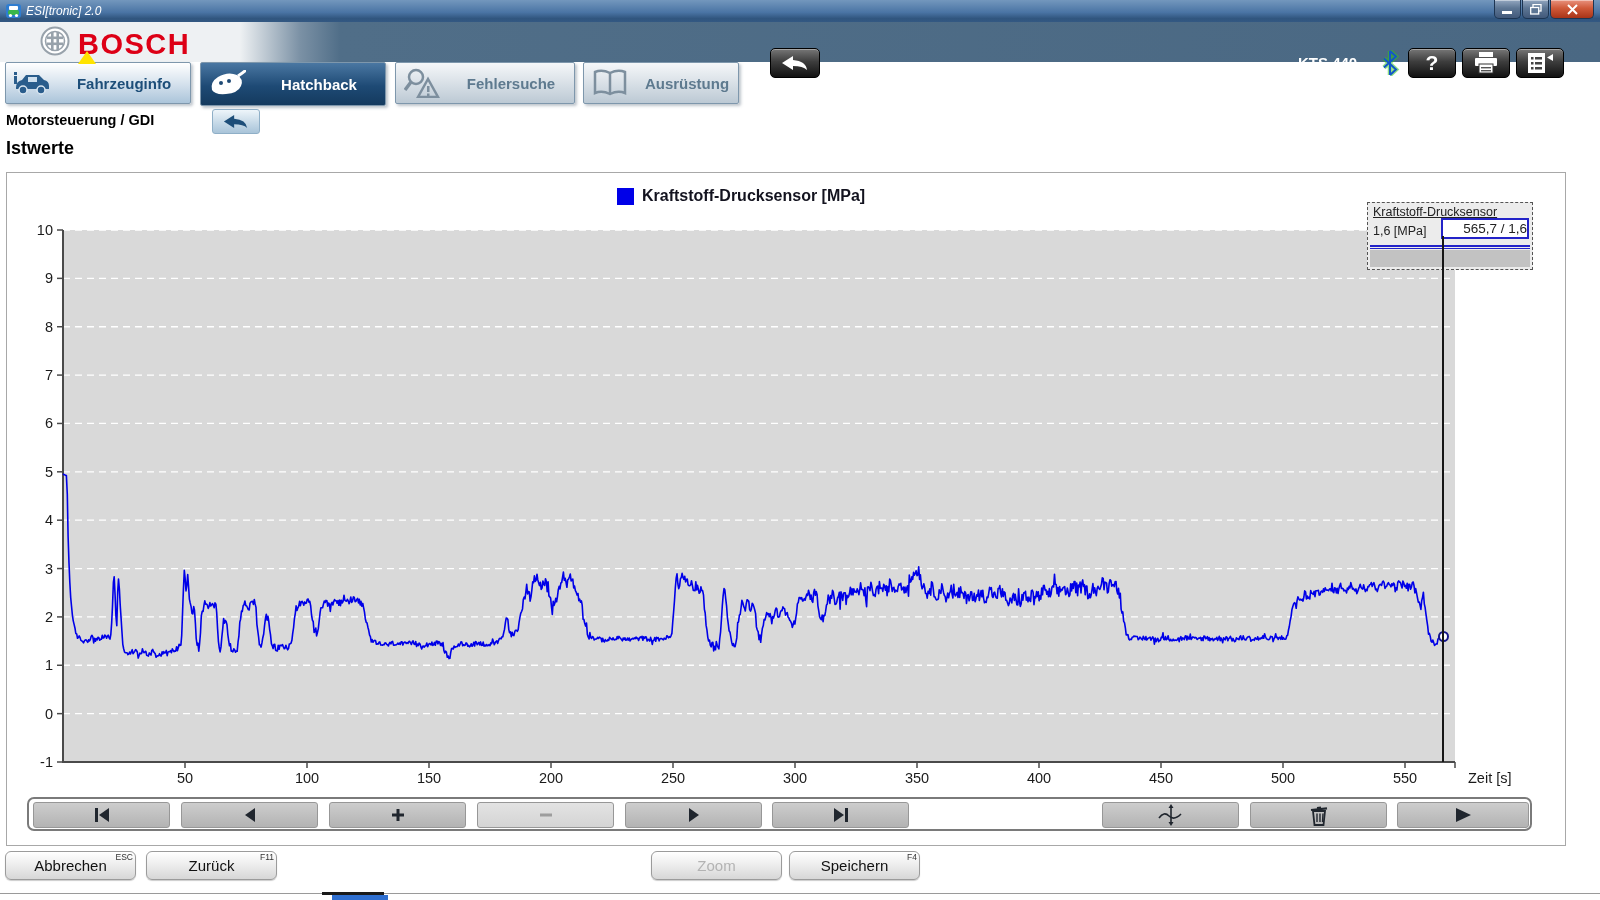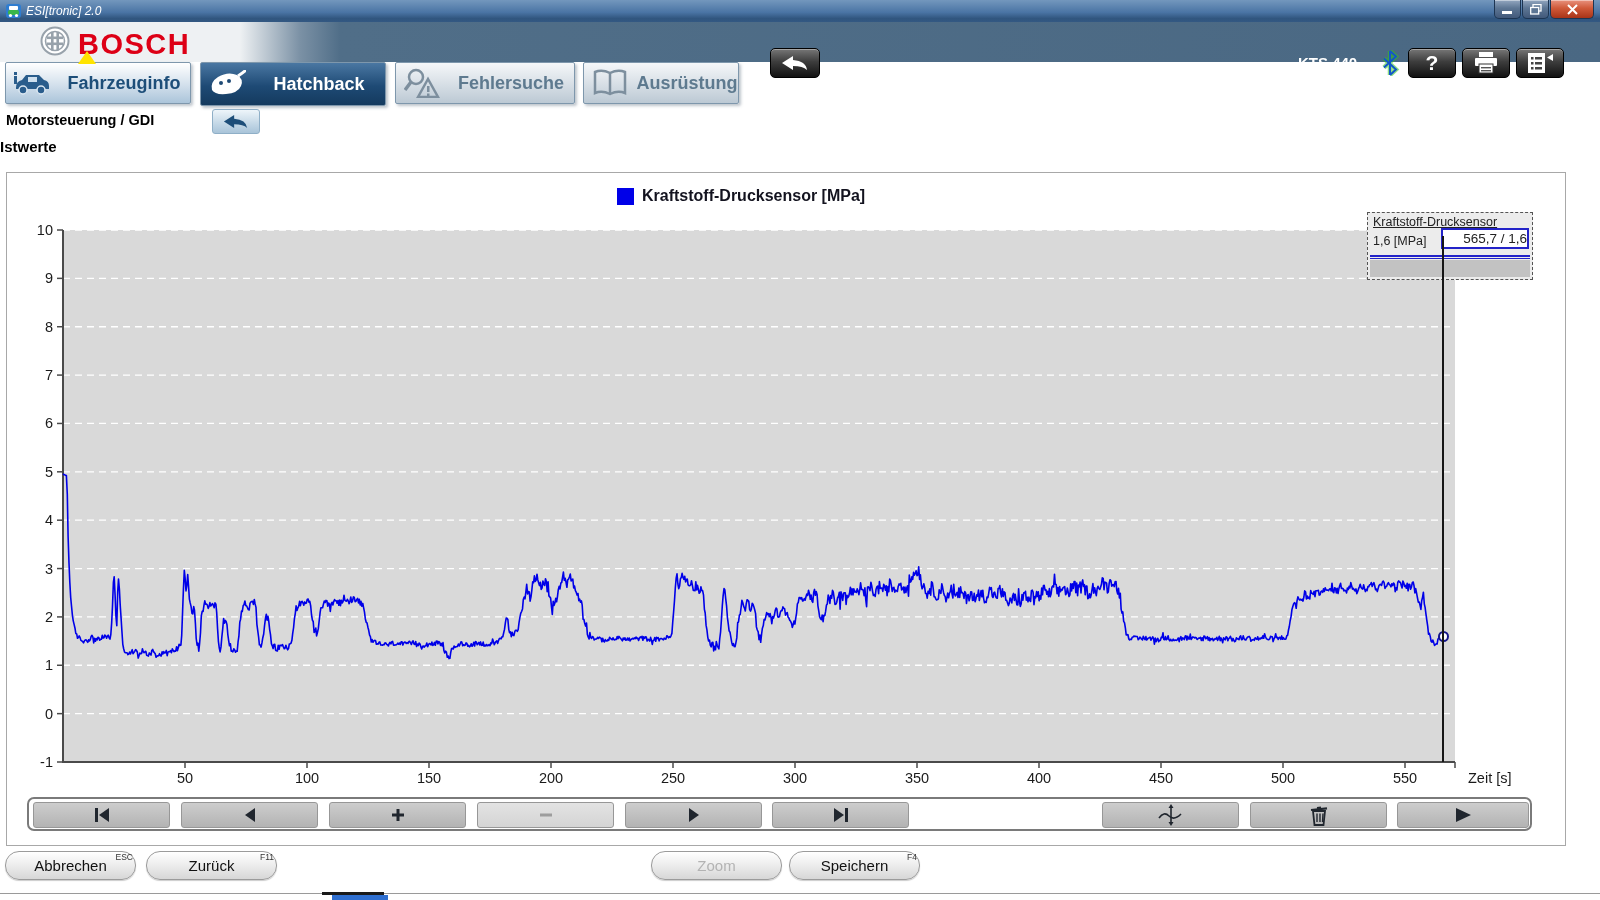--- a/index.html
+++ b/index.html
@@ -26,70 +26,70 @@
     letter-spacing:1.5px; color:#dd0016; }
   #vehicle-info { position:absolute; left:292px; top:12px; color:#fff; font-size:13.5px; font-weight:700; }
   .hdr-dark-btn { position:absolute; top:26px; height:30px; border:1px solid #000; border-radius:5px;
     background:linear-gradient(180deg,#777 0%,#3d3d3d 45%,#121212 100%);
     box-shadow:inset 0 1px 0 rgba(255,255,255,.35); display:flex; align-items:center; justify-content:center; }
   #kts-label { position:absolute; left:1298px; top:32px; color:#fff; font-size:15px; font-weight:700; }
 
   
   .tab { position:absolute; top:62px; height:42px; border:1px solid #7e97ac; border-radius:2px;
     box-shadow:2px 2px 3px rgba(70,90,110,.35); display:flex; align-items:center; }
-  .tab .tab-label { flex:1; text-align:center; font-size:18px; font-weight:700; }
+  .tab .tab-label { flex:1; text-align:center; font-size:15px; font-weight:700; }
   .tab .tab-icon { width:52px; display:flex; justify-content:center; }
   .tab.light { background:linear-gradient(180deg,#ffffff,#d3e0ec 55%,#abc5da); }
   .tab.light .tab-label { color:#1d4e79; }
   .tab.sel { background:linear-gradient(180deg,#4a77a2,#1e4a75 55%,#143a5e); height:44px; }
   .tab.sel .tab-label { color:#fff; }
   .tab.gray { background:linear-gradient(180deg,#f5f7f9,#d6dee5 55%,#bcc9d4); }
   .tab.gray .tab-label { color:#5e7a8f; }
 
   
   #crumb1 { position:absolute; left:6px; top:112px; font-size:14.5px; font-weight:700; color:#000; }
-  #crumb2 { position:absolute; left:0; top:138px; font-size:15px; font-weight:700; color:#000; }
+  #crumb2 { position:absolute; left:6px; top:138px; font-size:18px; font-weight:700; color:#000; }
   #crumb-back { position:absolute; left:212px; top:109px; width:48px; height:25px;
     background:linear-gradient(180deg,#eef5fa,#c3d7e6 60%,#a9c4d9); border:1px solid #8fafc7;
     border-radius:3px; display:flex; align-items:center; justify-content:center; }
 
   
   #chart-panel { position:absolute; left:6px; top:172px; width:1560px; height:674px;
     background:#fff; border:1px solid #a8a8a8; }
   #legend { position:absolute; left:617px; top:187px; display:flex; align-items:center; }
   #legend .swatch { width:17px; height:17px; background:#0000e8; margin-right:8px; }
   #legend .ltext { font-size:16px; font-weight:700; color:#13131f; }
   #plot-area { position:absolute; left:63px; top:230px; width:1392px; height:532px; }
   #chart-svg-holder { position:absolute; left:0; top:0; width:1600px; height:900px; pointer-events:none; }
 
   
   #cursor-line { position:absolute; left:1442px; top:236px; width:2px; height:526px; background:#161616; z-index:6; }
   #end-marker { position:absolute; left:1437px; top:630px; width:11px; height:11px; border:2px solid #16168c;
     border-radius:50%; background:#fff; z-index:5; }
-  #tooltip { position:absolute; left:1367px; top:212px; width:166px; height:68px;
+  #tooltip { position:absolute; left:1367px; top:202px; width:166px; height:68px;
     border:1px dashed #555; background:#ececec; z-index:4; font-size:12.5px; color:#222; }
   #tooltip .tt-title { position:absolute; left:5px; top:2px; white-space:nowrap; }
   #tooltip .tt-val { position:absolute; left:5px; top:21px; }
   #tooltip .tt-box { position:absolute; right:3px; top:15px; width:88px; height:21px; background:#fff;
     border:2px solid #2323c8; font-size:13.5px; text-align:right; line-height:17px; }
   #tooltip .tt-line1 { position:absolute; left:2px; right:2px; top:42px; height:2px; background:#2323c8; }
   #tooltip .tt-line2 { position:absolute; left:2px; right:2px; top:45px; height:1px; background:#2323c8; }
   #tooltip .tt-band { position:absolute; left:2px; right:2px; top:47px; bottom:2px; background:#c2c2c2; }
   #tt-triangle { position:absolute; left:78px; top:51px; width:0; height:0; z-index:7;
     border-left:9px solid transparent; border-right:9px solid transparent; border-bottom:13px solid #ffe400; }
 
   
   #toolbar { position:absolute; left:27px; top:797px; width:1505px; height:34px; background:#fff;
     border:2px solid #7a7a7a; border-radius:7px; }
   .tbtn { position:absolute; top:3px; height:26px; width:137px; border:1px solid #979797; border-radius:3px;
     background:linear-gradient(180deg,#cdcdcd,#b3b3b3); display:flex; align-items:center; justify-content:center; }
   .tbtn.disabled { background:linear-gradient(180deg,#e3e3e3,#d4d4d4); }
 
   
-  .action-btn { position:absolute; top:851px; width:131px; height:29px; border:1px solid #9b9b9b; border-radius:14px;
+  .action-btn { position:absolute; top:851px; width:131px; height:29px; border:1px solid #9b9b9b; border-radius:6px;
     background:linear-gradient(180deg,#ffffff,#eee 45%,#d7d7d7); font-size:15px; color:#111;
     display:flex; align-items:center; justify-content:center; box-shadow:0 1px 1px rgba(0,0,0,.2); }
   .action-btn.disabled { color:#b3b3b3; }
   .shortcut { position:absolute; top:0px; right:2px; font-size:8.5px; color:#333; }
   #bottom-line { position:absolute; left:0; top:893px; width:1600px; height:1px; background:#9a9a9a; }
   #bottom-dark { position:absolute; left:322px; top:892px; width:62px; height:3px; background:#1a1a1a; }
   #bottom-blue { position:absolute; left:332px; top:895px; width:56px; height:5px; background:#2f6fd0; }
 
   svg { display:block; }
 </style>

